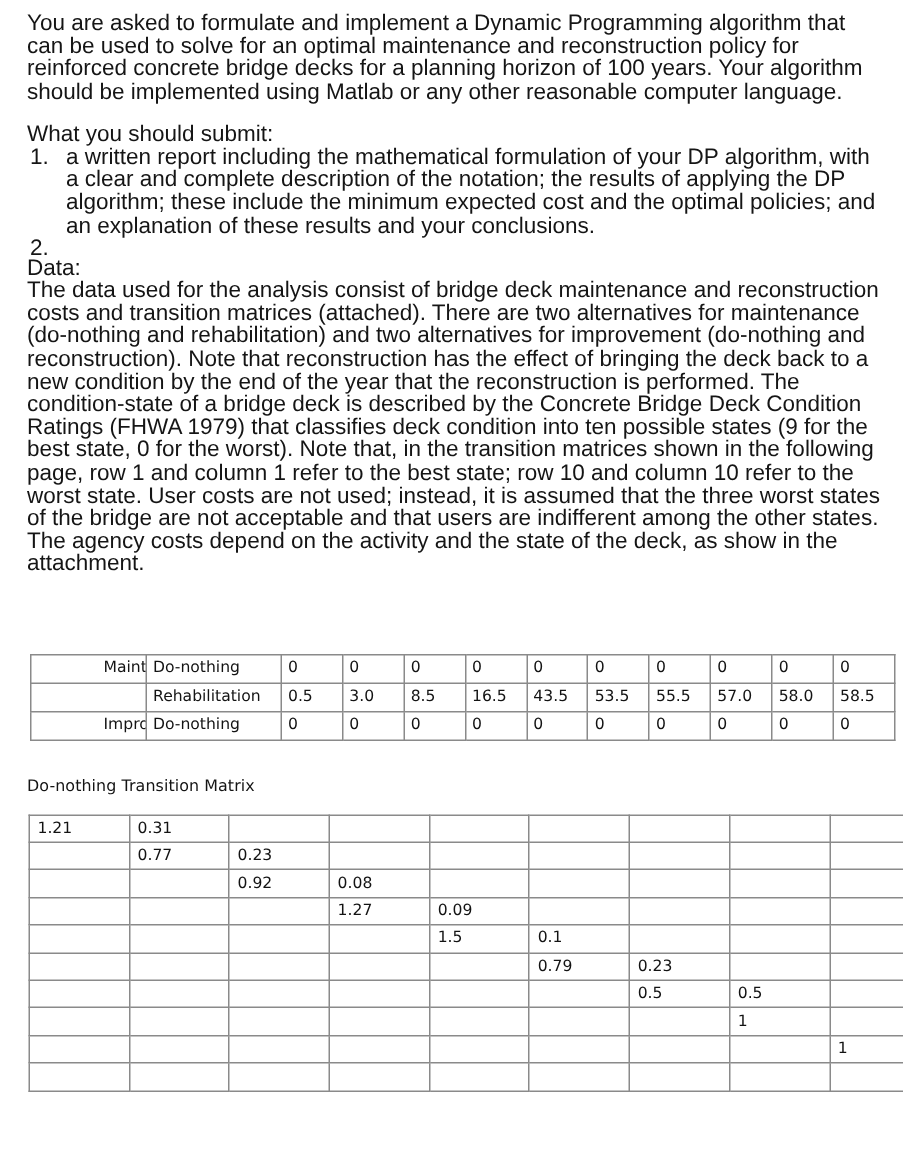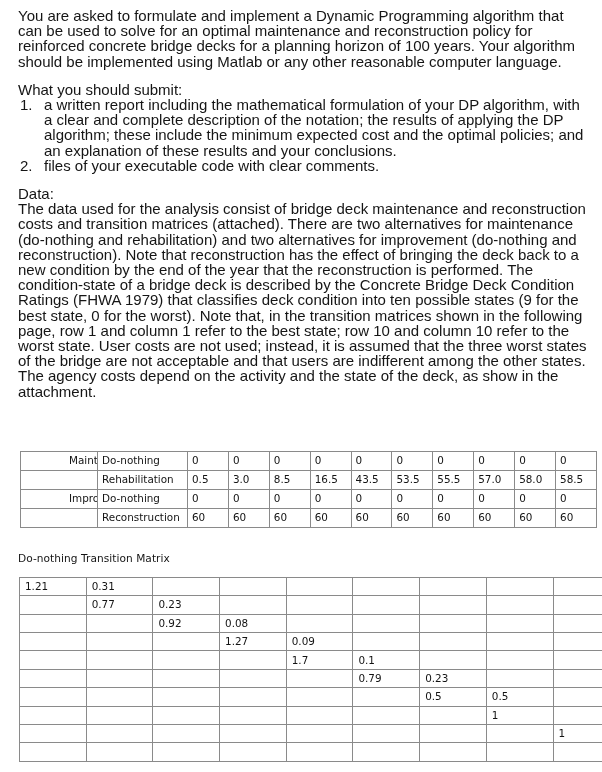--- a/index.html
+++ b/index.html
@@ -127,21 +127,20 @@
 
     <p class="para">What you should submit:</p>
 
     <ol class="numlist">
       <li>
         <span class="num">1.</span>
         <span>a written report including the mathematical formulation of your DP algorithm, with a clear and complete description of the notation; the results of applying the DP algorithm; these include the minimum expected cost and the optimal policies; and an explanation of these results and your conclusions.</span>
       </li>
       <li>
         <span class="num">2.</span>
-        <span>files of your executable code with clear comments.</span>
       </li>
     </ol>
 
     <div class="gap-para"></div>
 
     <p class="para">Data:</p>
     <p class="para">The data used for the analysis consist of bridge deck maintenance and reconstruction costs and transition matrices (attached). There are two alternatives for maintenance (do-nothing and rehabilitation) and two alternatives for improvement (do-nothing and reconstruction). Note that reconstruction has the effect of bringing the deck back to a new condition by the end of the year that the reconstruction is performed. The condition-state of a bridge deck is described by the Concrete Bridge Deck Condition Ratings (FHWA 1979) that classifies deck condition into ten possible states (9 for the best state, 0 for the worst). Note that, in the transition matrices shown in the following page, row 1 and column 1 refer to the best state; row 10 and column 10 refer to the worst state. User costs are not used; instead, it is assumed that the three worst states of the bridge are not acceptable and that users are indifferent among the other states. The agency costs depend on the activity and the state of the deck, as show in the attachment.</p>
   </div>
 
   <div class="spacer-24"></div>
@@ -203,34 +202,20 @@
         <td class="val">0</td>
         <td class="val">0</td>
         <td class="val">0</td>
         <td class="val">0</td>
         <td class="val">0</td>
         <td class="val">0</td>
         <td class="val">0</td>
         <td class="val">0</td>
         <td class="val">0</td>
       </tr>
-      <tr>
-        <td class="lbl-a"></td>
-        <td class="lbl-b">Reconstruction</td>
-        <td class="val">60</td>
-        <td class="val">60</td>
-        <td class="val">60</td>
-        <td class="val">60</td>
-        <td class="val">60</td>
-        <td class="val">60</td>
-        <td class="val">60</td>
-        <td class="val">60</td>
-        <td class="val">60</td>
-        <td class="val">60</td>
-      </tr>
     </tbody>
   </table>
 
   <div class="spacer-24"></div>
 
   <div class="sect-head">Do-nothing Transition Matrix</div>
 
   <div class="spacer-12"></div>
 
   <table id="transition-matrix">
@@ -281,21 +266,21 @@
         <td></td>
         <td></td>
         <td></td>
 
       </tr>
       <tr>
         <td></td>
         <td></td>
         <td></td>
         <td></td>
-        <td>1.7</td>
+        <td>1.5</td>
         <td>0.1</td>
         <td></td>
         <td></td>
         <td></td>
 
       </tr>
       <tr>
         <td></td>
         <td></td>
         <td></td>

